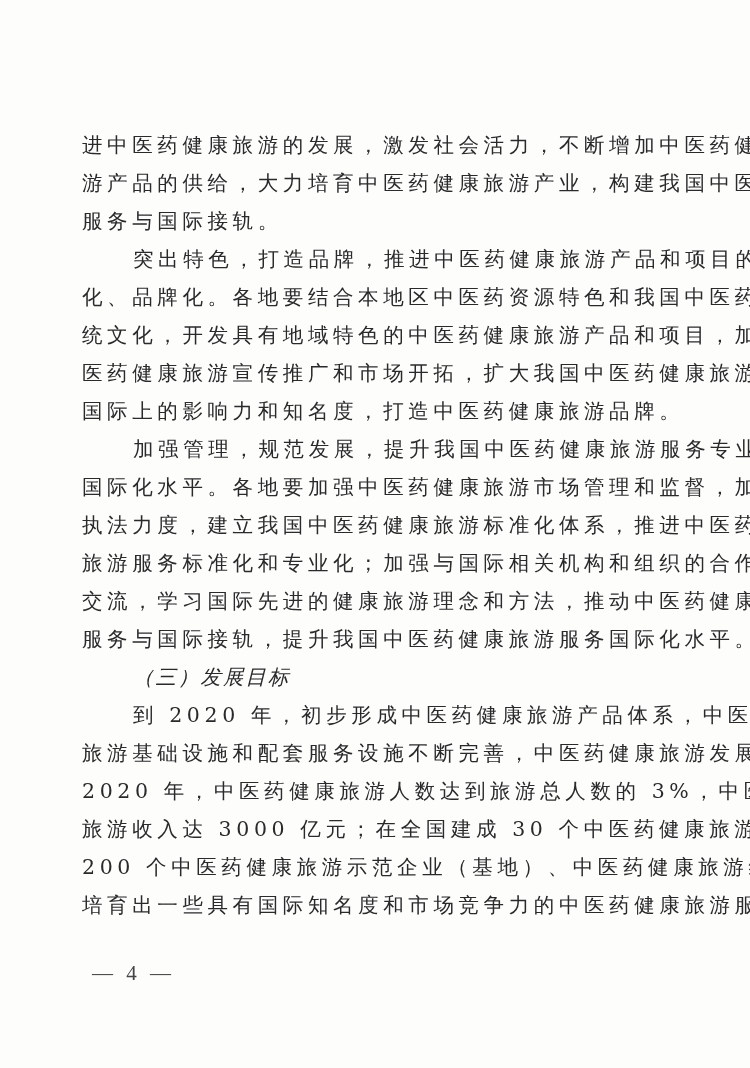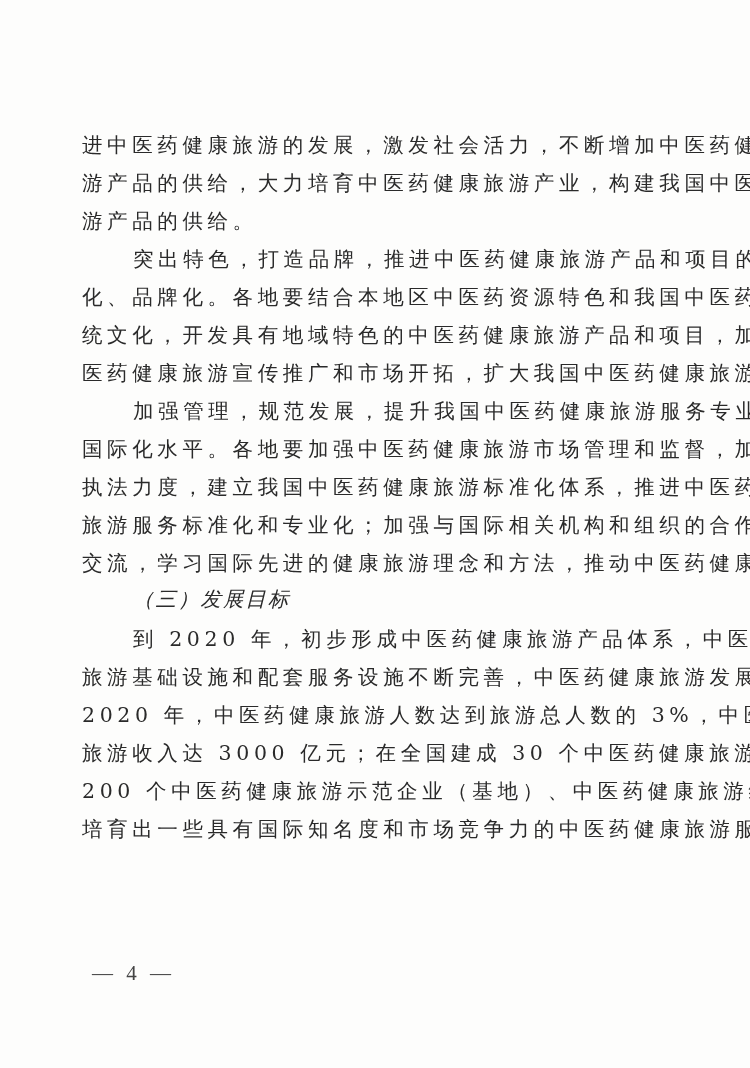--- a/index.html
+++ b/index.html
@@ -32,21 +32,21 @@
     font-family: "DejaVu Serif", "Liberation Serif", serif;
     font-size: 20.5px;
     color: #2a2a2a;
     white-space: nowrap;
     letter-spacing: 4.6px;
   }
   .line.indent {
     padding-left: 51px;
   }
   .line.heading {
-    font-family: Liberation Mono, monospace;
+    font-family: Liberation Sans, sans-serif;
     font-style: italic;
     letter-spacing: 2px;
   }
   .page-number {
     position: absolute;
     left: 92px;
     top: 958px;
     height: 30px;
     line-height: 30px;
     font-family: "Liberation Serif", "DejaVu Serif", serif;
@@ -58,36 +58,38 @@
 </style>
 </head>
 <body>
 
 <div class="page">
   <div class="content">
 
     <div>
       <div class="line">进中医药健康旅游的发展，激发社会活力，不断增加中医药健康旅</div>
       <div class="line">游产品的供给，大力培育中医药健康旅游产业，构建我国中医药健</div>
-      <div class="line">游产品的供给。</div>
+      <div class="line">服务与国际接轨。</div>
     </div>
 
     <div>
       <div class="line indent">突出特色，打造品牌，推进中医药健康旅游产品和项目的特色</div>
       <div class="line">化、品牌化。各地要结合本地区中医药资源特色和我国中医药传</div>
       <div class="line">统文化，开发具有地域特色的中医药健康旅游产品和项目，加大中</div>
       <div class="line">医药健康旅游宣传推广和市场开拓，扩大我国中医药健康旅游在</div>
+      <div class="line">国际上的影响力和知名度，打造中医药健康旅游品牌。</div>
     </div>
 
     <div>
       <div class="line indent">加强管理，规范发展，提升我国中医药健康旅游服务专业化、</div>
       <div class="line">国际化水平。各地要加强中医药健康旅游市场管理和监督，加大</div>
       <div class="line">执法力度，建立我国中医药健康旅游标准化体系，推进中医药健康</div>
       <div class="line">旅游服务标准化和专业化；加强与国际相关机构和组织的合作和</div>
       <div class="line">交流，学习国际先进的健康旅游理念和方法，推动中医药健康旅游</div>
+      <div class="line">服务与国际接轨，提升我国中医药健康旅游服务国际化水平。</div>
     </div>
 
     <div>
       <div class="line indent heading">（三）发展目标</div>
     </div>
 
     <div>
       <div class="line indent">到 2020 年，初步形成中医药健康旅游产品体系，中医药健康</div>
       <div class="line">旅游基础设施和配套服务设施不断完善，中医药健康旅游发展环</div>
       <div class="line">2020 年，中医药健康旅游人数达到旅游总人数的 3%，中医药健康</div>

